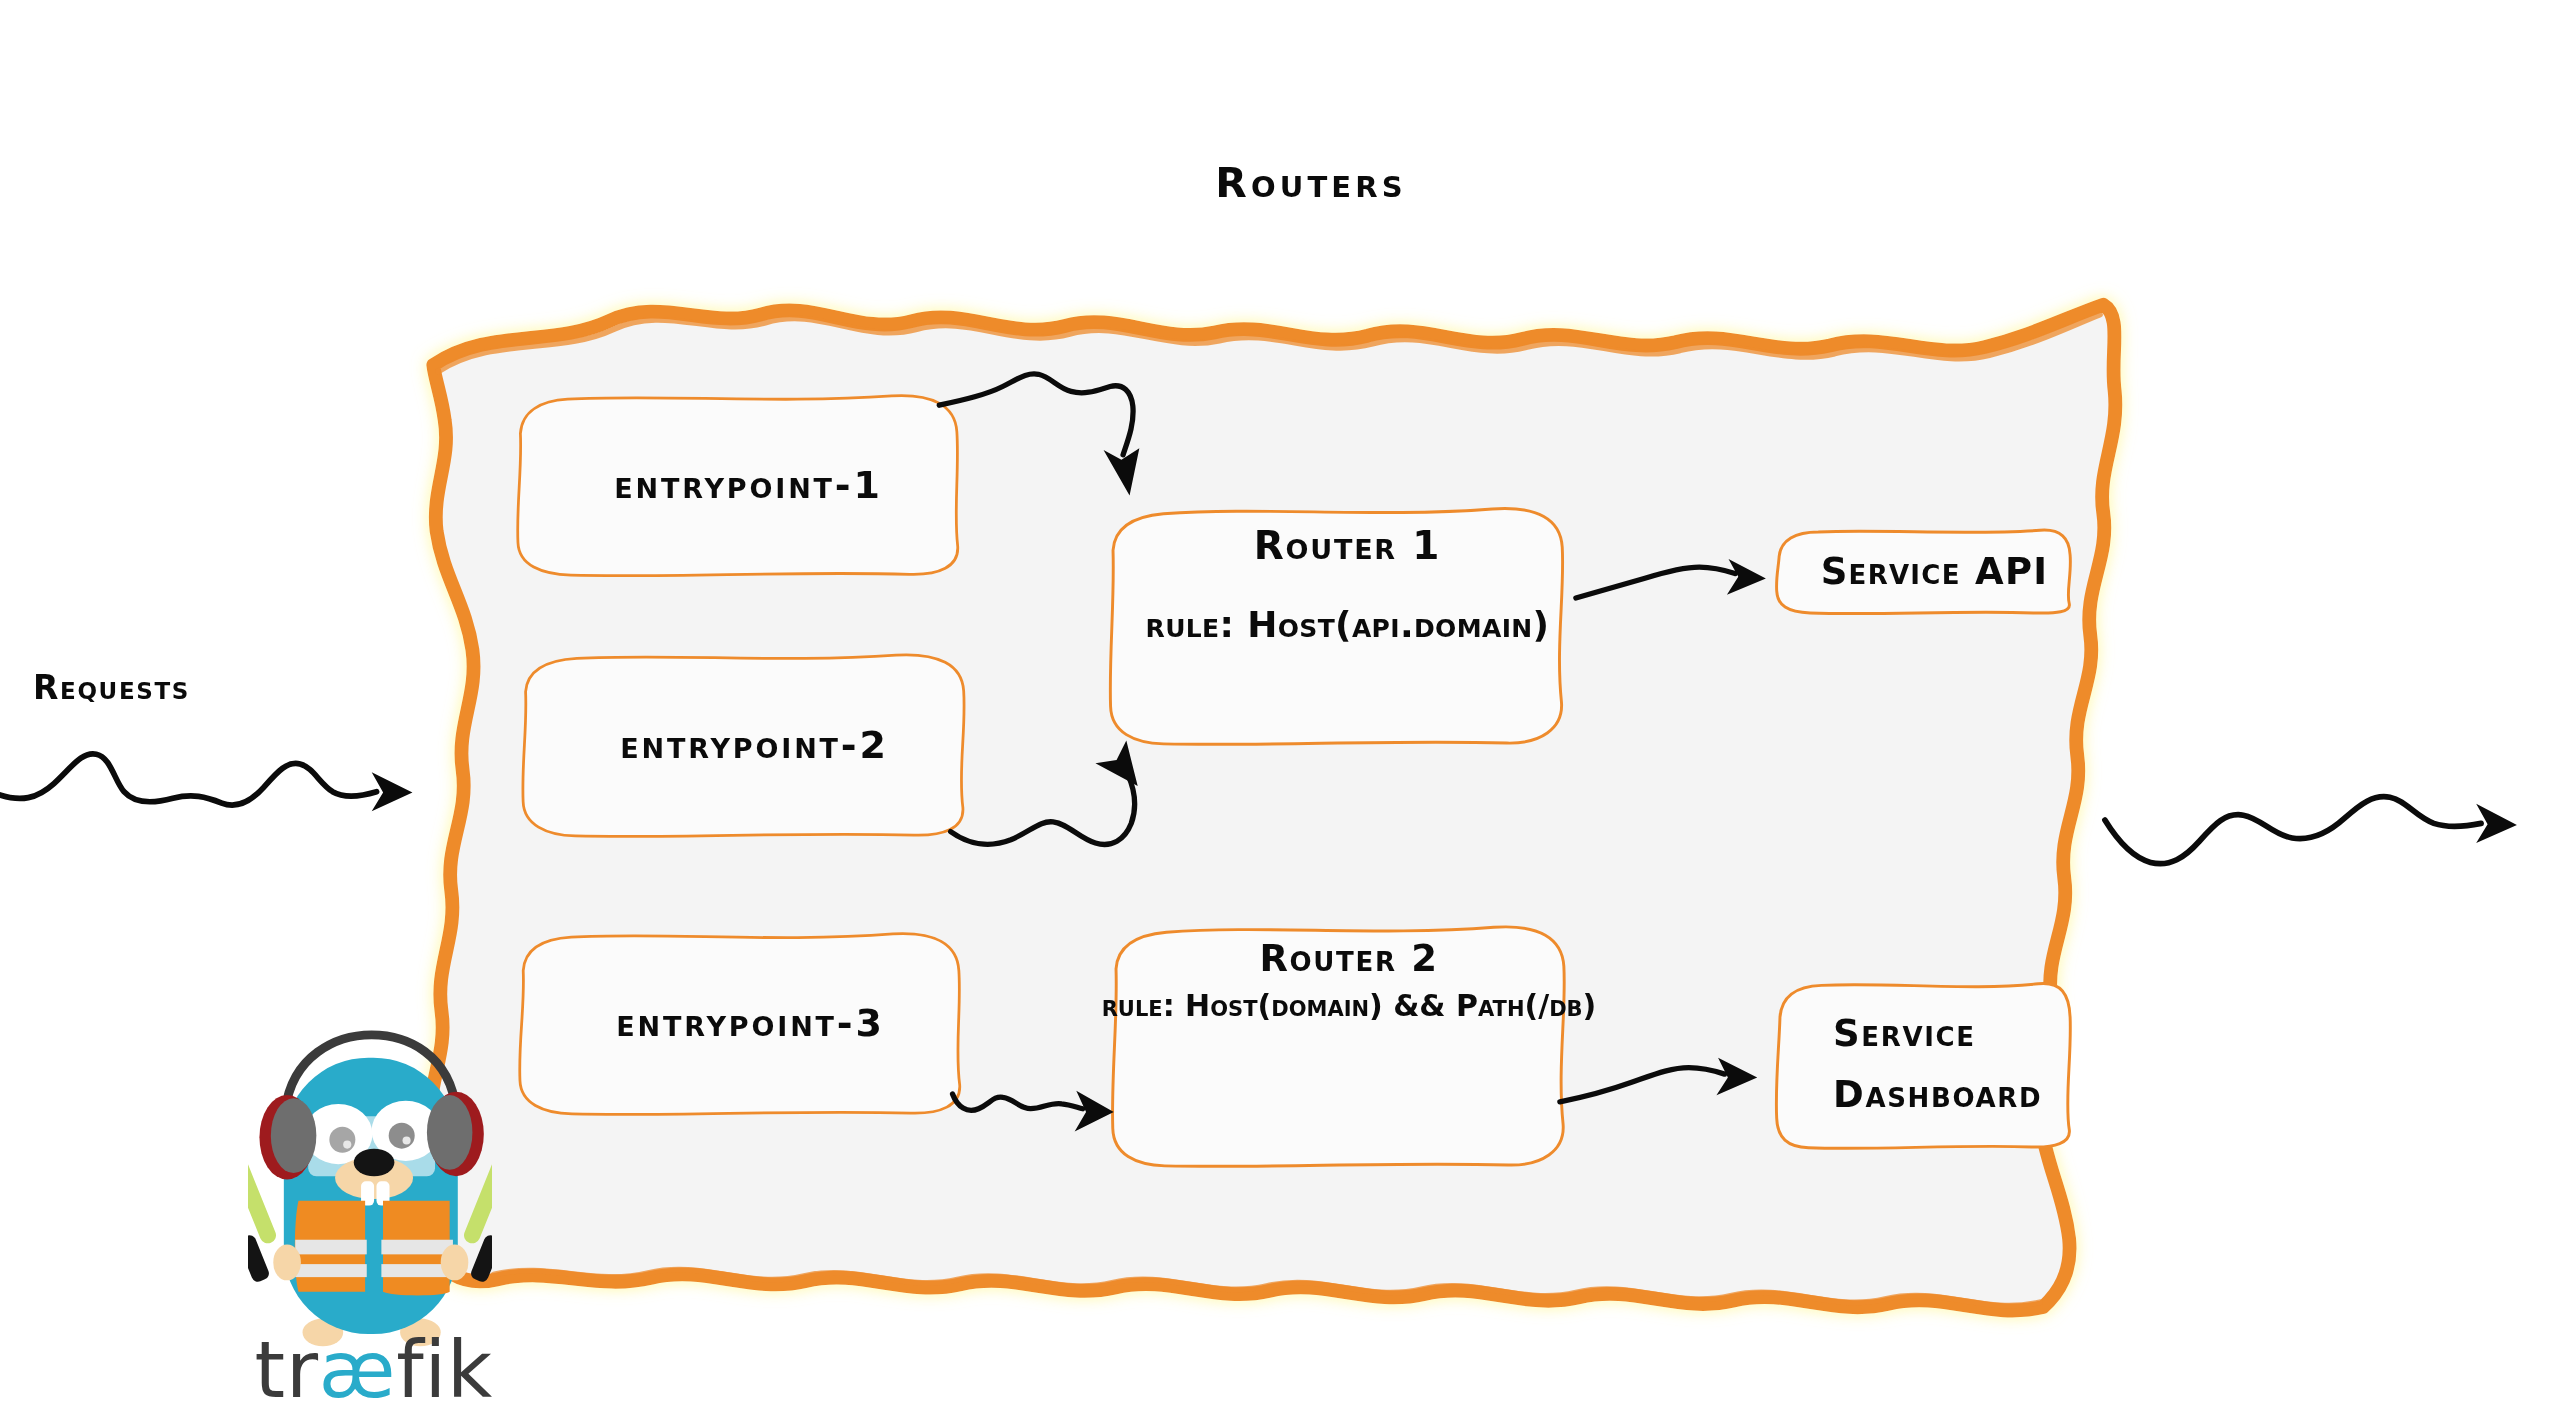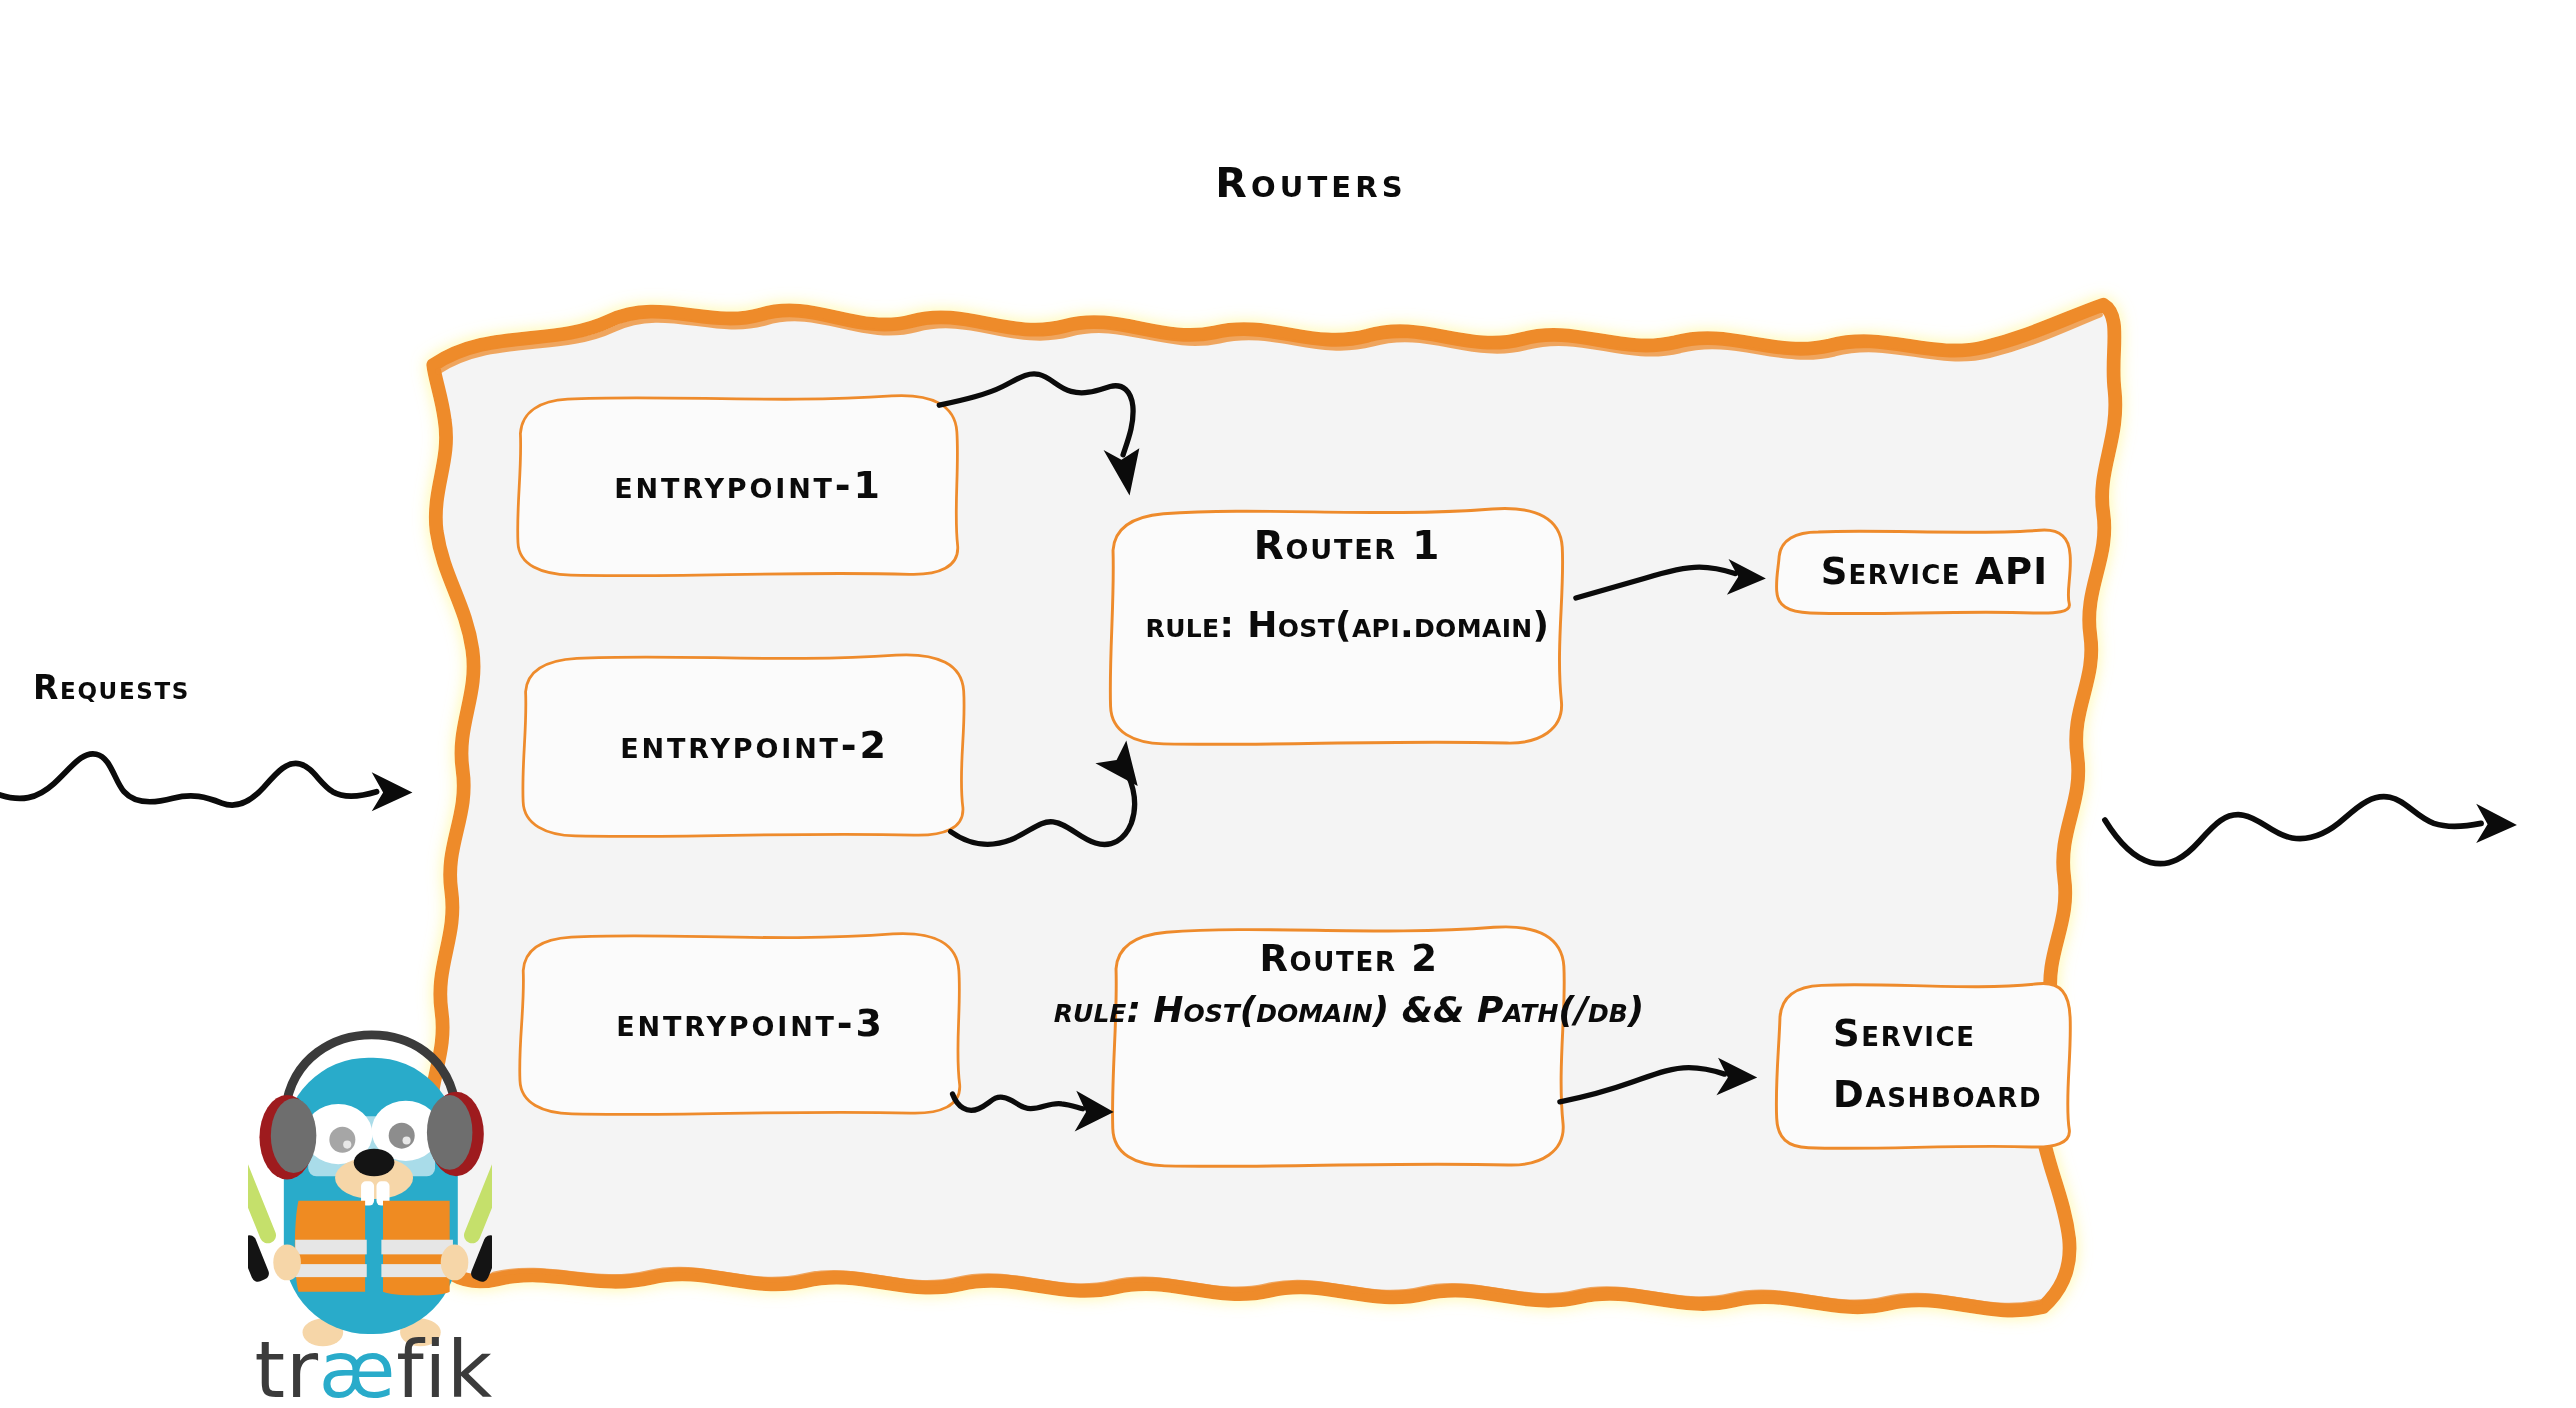--- a/index.html
+++ b/index.html
@@ -51,21 +51,21 @@
 
   
   #router-1{left:1100px;top:500px;width:472px;height:252px;}
   #router-1 .label{justify-content:flex-start;padding-top:24.4px;gap:35px;}
   #router-1 .r-title{font-size:39px;letter-spacing:.045em;}
   #router-1 .r-rule{font-size:36px;letter-spacing:.01em;}
 
   #router-2{left:1103px;top:920px;width:469px;height:254px;}
   #router-2 .label{justify-content:flex-start;padding-top:18px;gap:8.1px;}
   #router-2 .r-title{font-size:37px;letter-spacing:.045em;}
-  #router-2 .r-rule{font-size:36px;letter-spacing:0;font-style:italic;}
+  #router-2 .r-rule{font-size:30px;letter-spacing:0;}
   #router-2 .r-mw{font-size:34px;letter-spacing:.01em;}
 
   
   #service-api{left:1771px;top:527px;width:304px;height:90px;}
   #service-api .label{font-size:37px;letter-spacing:.035em;}
 
   #service-dashboard{left:1771px;top:978px;width:304px;height:173px;}
   #service-dashboard .label{
     align-items:flex-start;padding-left:39px;gap:18px;font-size:37px;letter-spacing:.035em;
   }

